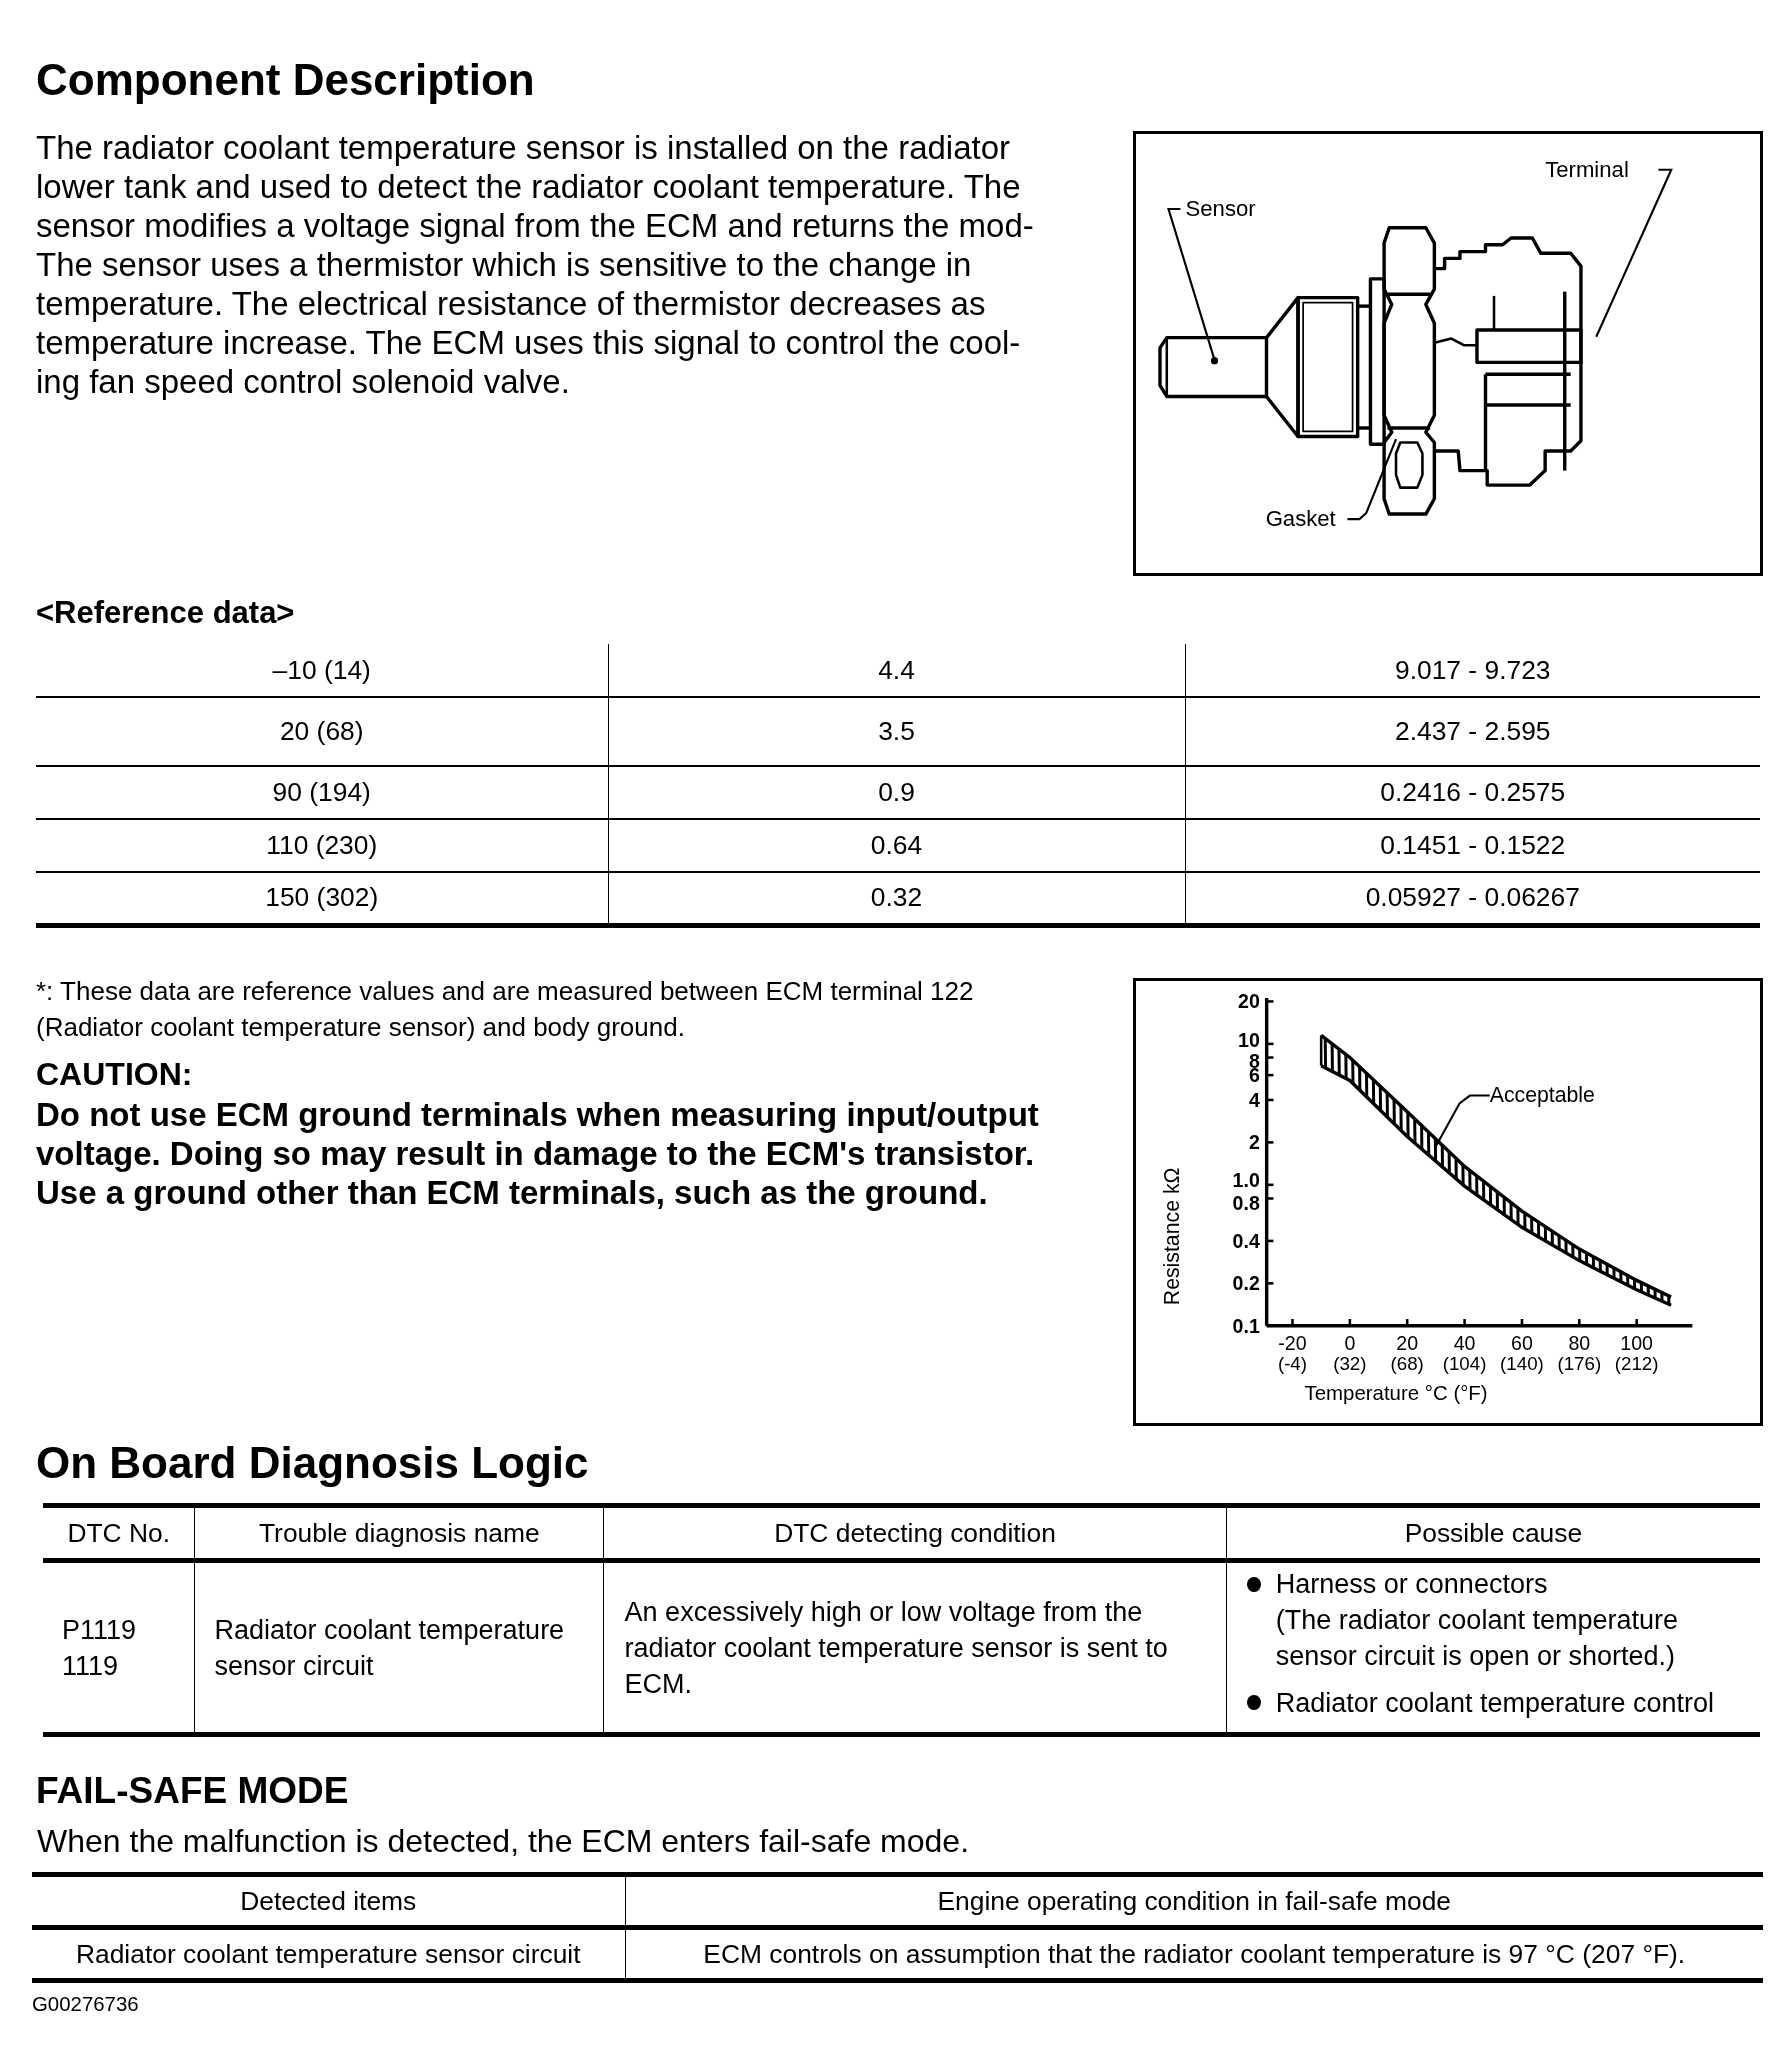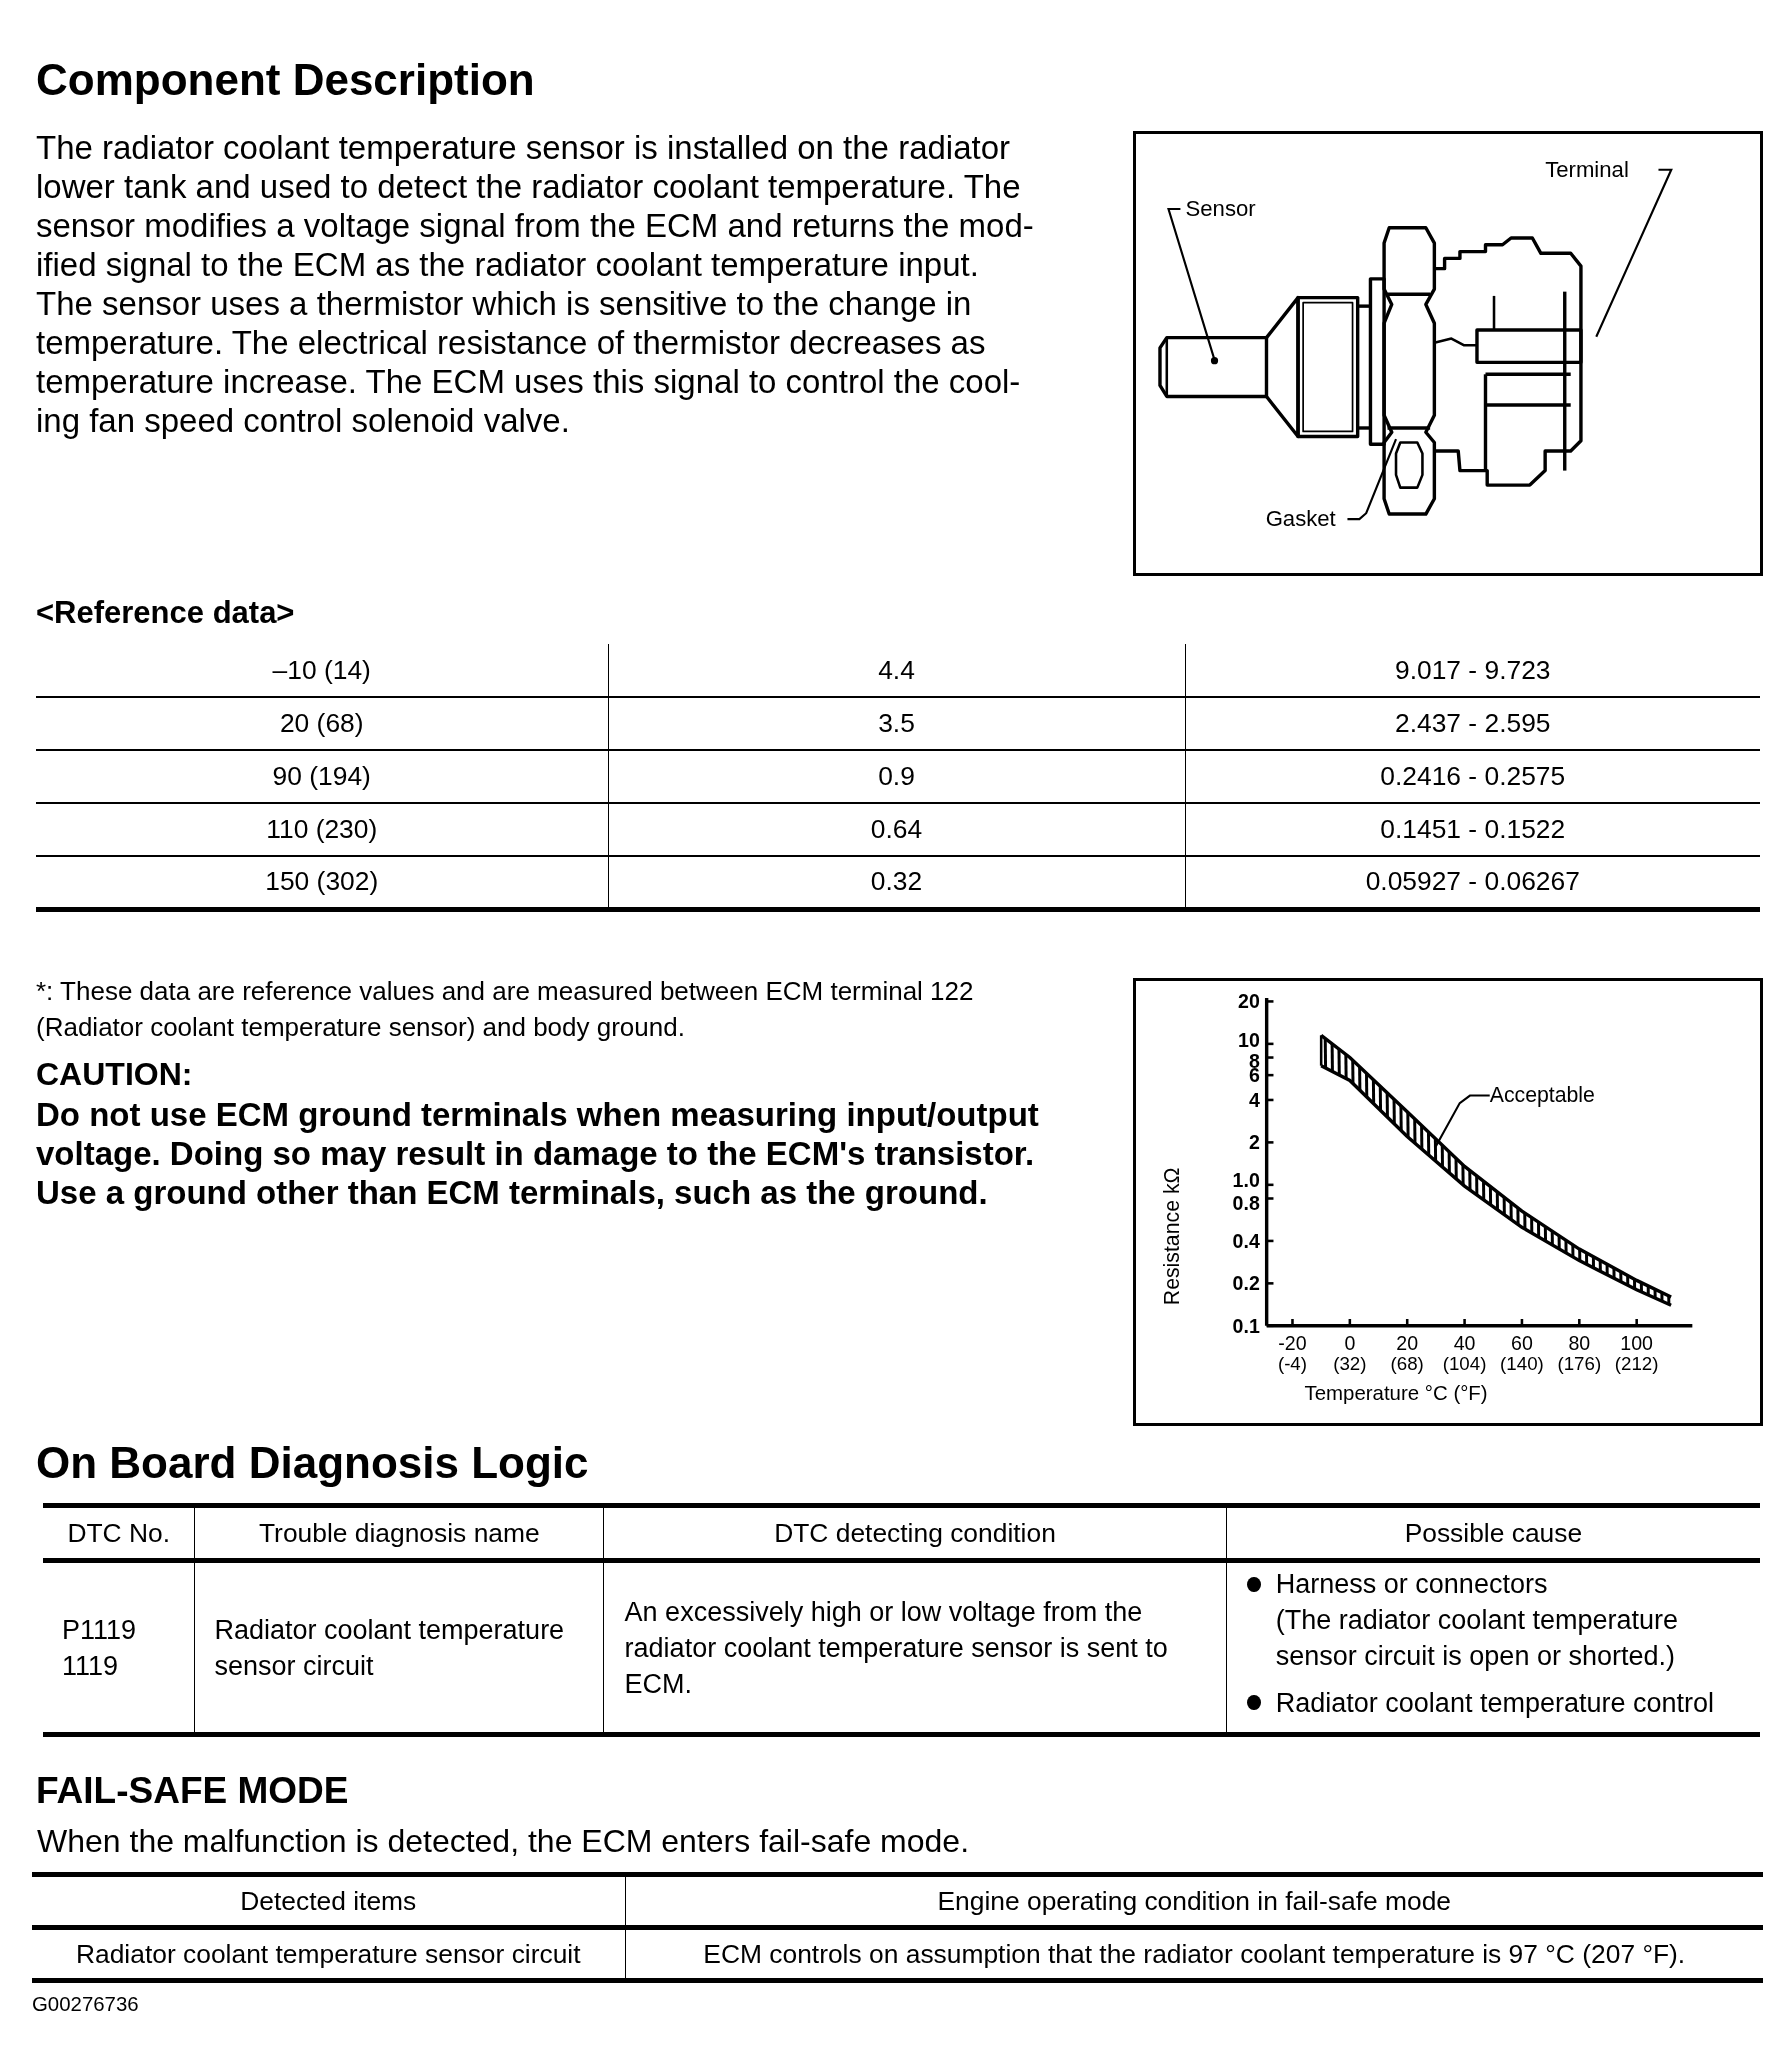--- a/index.html
+++ b/index.html
@@ -32,21 +32,20 @@
 </style>
 </head>
 <body>
 
 <div class="abs h1" style="left:36px; top:55px;">Component Description</div>
 
 <div class="abs body-text" style="left:36px; top:128px; width:1075px;">
   <div>The radiator coolant temperature sensor is installed on the radiator</div>
   <div>lower tank and used to detect the radiator coolant temperature. The</div>
   <div>sensor modifies a voltage signal from the ECM and returns the mod-</div>
-  <div>ified signal to the ECM as the radiator coolant temperature input.</div>
   <div>The sensor uses a thermistor which is sensitive to the change in</div>
   <div>temperature. The electrical resistance of thermistor decreases as</div>
   <div>temperature increase. The ECM uses this signal to control the cool-</div>
   <div style="text-align:left;">ing fan speed control solenoid valve.</div>
 </div>
 
 <div class="abs box" style="left:1133px; top:131px; width:630px; height:445px;">
   <svg width="624" height="438" viewBox="0 0 732 514">
     <g fill="none" stroke="#000" stroke-width="4" stroke-linejoin="round">
 
@@ -99,21 +98,21 @@
       <col style="width:572px">
       <col style="width:577px">
       <col style="width:575px">
     </colgroup>
   <tbody>
   <tr class="thin-bottom" style="height:53px;">
     <td class="center vline">–10 (14)</td>
     <td class="center vline">4.4</td>
     <td class="center">9.017 - 9.723</td>
   </tr>
-  <tr class="thin-bottom" style="height:53px;">
+  <tr class="thin-bottom" style="height:69px;">
     <td class="center vline">20 (68)</td>
     <td class="center vline">3.5</td>
     <td class="center">2.437 - 2.595</td>
   </tr>
   <tr class="thin-bottom" style="height:53px;">
     <td class="center vline">90 (194)</td>
     <td class="center vline">0.9</td>
     <td class="center">0.2416 - 0.2575</td>
   </tr>
   <tr class="thin-bottom" style="height:53px;">

